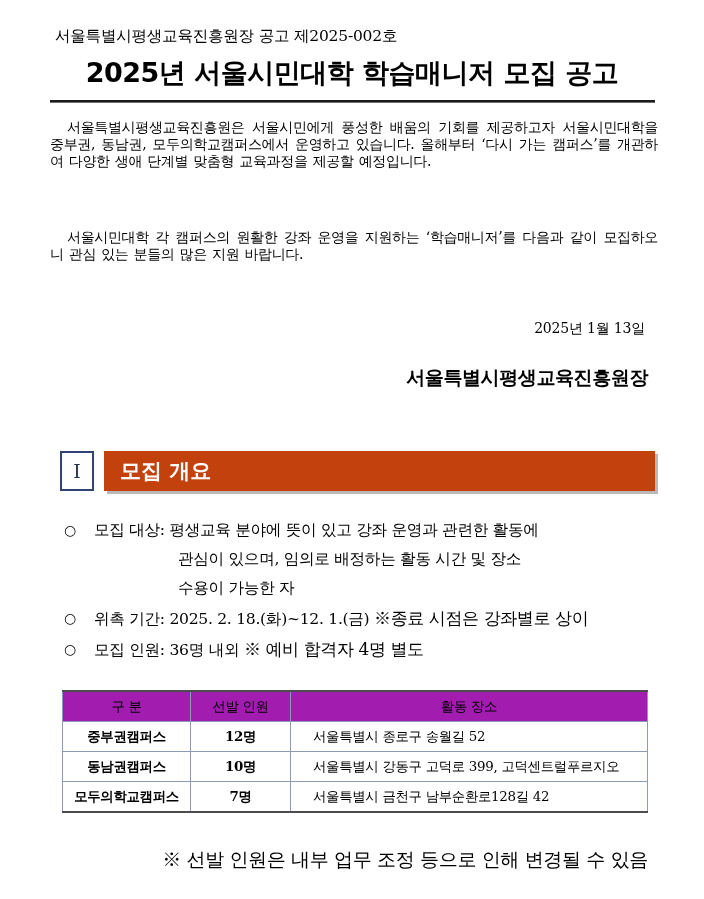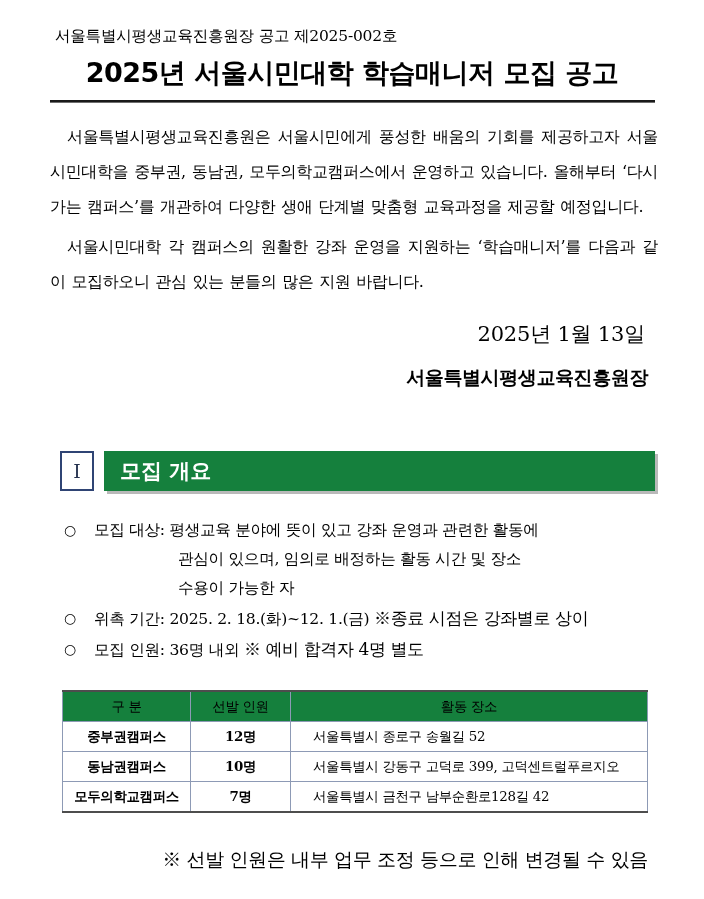--- a/index.html
+++ b/index.html
@@ -54,37 +54,37 @@
     height: 0;
     border-top: 2px solid #1a1a1a;
     border-bottom: 1px solid #6e6e6e;
   }
 
   
   .para {
     position: absolute;
     left: 50px;
     width: 608px;
-    font-size: 16px;
-    line-height: 35px;
+    font-size: 14px;
+    line-height: 17px;
     text-align: justify;
     text-indent: 17px;
     letter-spacing: -0.35px;
     word-spacing: 1px;
   }
   .para-1 { top: 119px; }
   .para-2 { top: 229px; }
 
   .sign-date {
     position: absolute;
     left: 0;
     top: 320px;
     width: 645px;
     text-align: right;
-    font-size: 21px;
+    font-size: 14px;
     letter-spacing: -0.2px;
   }
 
   .sign-org {
     position: absolute;
     left: 0;
     top: 365px;
     width: 648px;
     text-align: right;
     font-family: "DejaVu Sans", "Liberation Sans", sans-serif;
@@ -116,21 +116,21 @@
     font-family: "DejaVu Serif", "Liberation Serif", serif;
     font-size: 19px;
     color: #26324f;
   }
   .section-bar {
     position: absolute;
     left: 44px;
     top: 0;
     right: 0;
     height: 40px;
-    background: #15803d;
+    background: #c2410c;
     box-shadow: 3px 3px 0 0 #b9b9b9;
     display: flex;
     align-items: center;
   }
   .section-bar-label {
     color: #ffffff;
     font-family: "DejaVu Sans", "Liberation Sans", sans-serif;
     font-size: 21px;
     font-weight: bold;
     letter-spacing: 0px;
@@ -188,21 +188,21 @@
   }
   table.t col.c1 { width: 128px; }
   table.t col.c2 { width: 100px; }
   table.t col.c3 { width: auto; }
   table.t th, table.t td {
     border: 1px solid #8d9ab5;
     padding: 4px 2px;
     height: 21px;
   }
   table.t thead th {
-    background: #15803d;
+    background: #a21caf;
     font-weight: normal;
     text-align: center;
     border-top: 2px solid #4d4d4d;
     border-bottom: 1px solid #8d9ab5;
   }
   table.t tbody td {
     text-align: center;
     font-weight: bold;
   }
   table.t tbody td.place {

